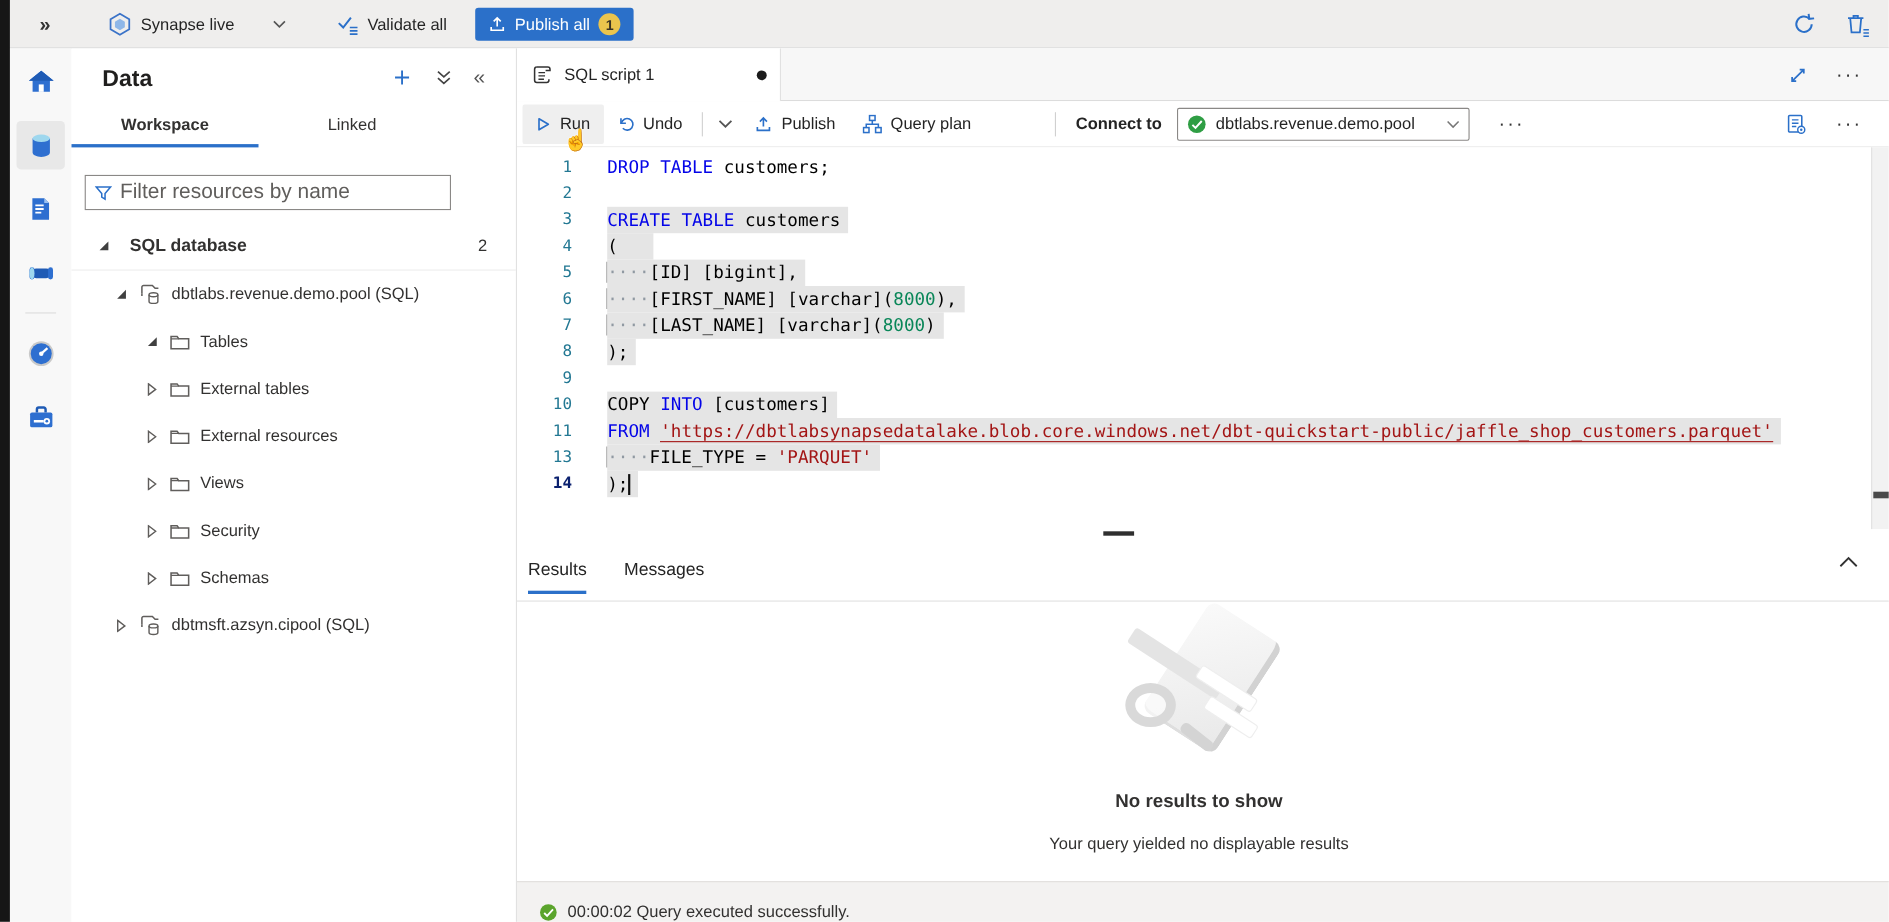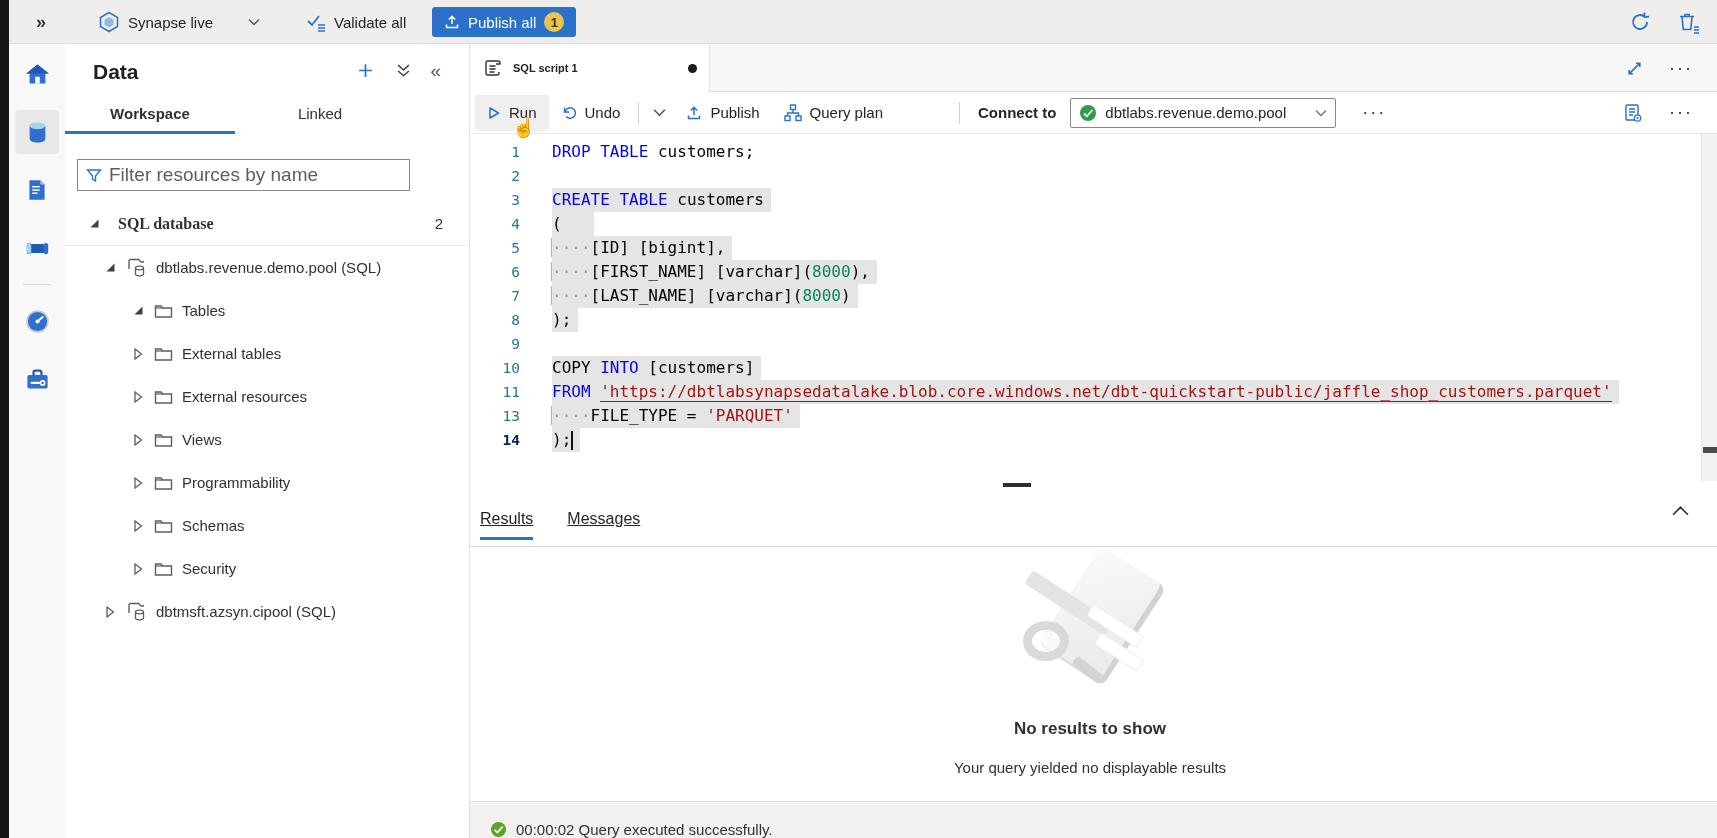--- a/index.html
+++ b/index.html
@@ -49,29 +49,29 @@
     font-family:inherit; background:transparent; }
   .dp-filter input::placeholder { color:#605e5c; }
   .tree { position:absolute; left:0; top:158px; width:100%; }
   .tree-row { position:relative; width:100%; display:flex; align-items:center; font-size:15px; color:#323130; }
   .tree-row.root { height:44px; border-bottom:1px solid #ededed; font-weight:bold; font-size:16px; }
   .tree-row.node { height:43px; }
   .tw { display:inline-flex; width:12px; justify-content:center; }
   .tree-icon { display:inline-flex; margin:0 9px 0 10px; }
   .tree-count { position:absolute; right:26px; font-size:15px; font-weight:normal; color:#323130; }
   .ind0 { padding-left:23px; } .ind1 { padding-left:39px; } .ind2 { padding-left:67px; }
-  .root-label { margin-left:18px;font-family:Liberation Serif, serif; }
+  .root-label { margin-left:18px; }
 
   
   .editor { position:absolute; left:470px; top:44px; width:1247px; height:794px; background:#fff; }
   .tabbar { position:absolute; left:0; top:0; width:100%; height:48px; background:#f7f7f7;
     border-bottom:1px solid #d9d9d9; }
   .doc-tab { position:absolute; left:0; top:0; width:240px; height:48px; background:#fff;
     border-right:1px solid #e1e1e1; display:flex; align-items:center; padding-left:13px; gap:10px; }
-  .doc-tab .title { font-size:11px; font-weight:bold; color:#242424; }
+  .doc-tab .title { font-size:15px; font-weight:normal; color:#242424; }
   .dirty-dot { position:absolute; left:218px; top:20px; width:9px; height:9px; border-radius:50%; background:#1b1b1b; }
   .tabbar-right { position:absolute; right:24px; top:0; height:48px; display:flex; align-items:center; gap:26px; }
 
   .toolbar { position:absolute; left:0; top:48px; width:100%; height:42px; background:#fff;
     border-bottom:1px solid #e8e8e8; display:flex; align-items:center; font-size:15px; color:#242424; }
   .tbtn { display:flex; align-items:center; gap:8px; padding:0 12px; height:36px; border-radius:2px; }
   .tbtn.run { background:#efefef; margin-left:5px; }
   .tsep { width:1px; height:22px; background:#d0d0d0; margin:0 6px; }
   .connect-label { font-weight:bold; margin:0 14px 0 12px; }
   .connect-dd { width:266px; height:30px; border:1px solid #8a8886; border-radius:2px; background:#fff;
@@ -100,21 +100,21 @@
   .c-strlink { color:#a31515; border-bottom:1px solid #a31515; }
   .c-ws { color:rgba(40,60,80,0.45); border-left:1px solid rgba(0,0,0,0.3); margin-left:-1px; }
   .caret { display:inline-block; width:2px; height:19px; background:#111; vertical-align:middle; margin-left:0px; }
 
   
   .sash { position:absolute; left:0; top:437px; width:100%; height:8px; }
   .sash-handle { position:absolute; left:533px; top:2px; width:28px; height:4px; background:#2f2f2f; }
   .results-header { position:absolute; left:0; top:437px; width:100%; height:66px;
     border-bottom:1px solid #d9d9d9; }
   .r-tabs { position:absolute; left:10px; bottom:6px; display:flex; gap:34px; }
-  .r-tab { font-size:16px; color:#242424; padding-bottom:9px; border-bottom:3px solid transparent;text-decoration:underline; }
+  .r-tab { font-size:16px; color:#242424; padding-bottom:9px; border-bottom:3px solid transparent; }
   .r-tab.active { border-bottom-color:#2b70c9; }
   .r-collapse { position:absolute; right:28px; top:24px; }
   .results-body { position:absolute; left:0; top:503px; width:100%; height:254px; background:#fff; }
   .empty-title { position:absolute; left:0; top:172px; width:1240px; text-align:center;
     font-size:17px; font-weight:bold; color:#323130; }
   .empty-msg { position:absolute; left:0; top:212px; width:1240px; text-align:center;
     font-size:15px; color:#323130; }
   
   .illus { position:absolute; left:545px; top:2px; width:160px; height:160px; }
   .illus .card { position:absolute; left:48px; top:8px; width:78px; height:118px; border-radius:9px;
@@ -375,49 +375,35 @@
             <svg width="10" height="12" viewBox="0 0 10 12">
               <path d="M2 1 L8.5 6 L2 11 Z" fill="none" stroke="#605e5c" stroke-width="1.3"></path>
             </svg>
           </span>
           <span class="tree-icon">
             <svg width="19" height="16" viewBox="0 0 19 16">
               <path d="M1.5 14 V3 h5.5 l1.5 2 h9 v9 Z" fill="none" stroke="#605e5c" stroke-width="1.4"></path>
               <path d="M1.5 5 h7" stroke="#605e5c" stroke-width="1.2"></path>
             </svg>
           </span>
-          <span>Programmability</span>
+          <span>Security</span>
         </div>
         <div class="tree-row node ind2">
           <span class="tw">
             <svg width="10" height="12" viewBox="0 0 10 12">
               <path d="M2 1 L8.5 6 L2 11 Z" fill="none" stroke="#605e5c" stroke-width="1.3"></path>
             </svg>
           </span>
           <span class="tree-icon">
             <svg width="19" height="16" viewBox="0 0 19 16">
               <path d="M1.5 14 V3 h5.5 l1.5 2 h9 v9 Z" fill="none" stroke="#605e5c" stroke-width="1.4"></path>
               <path d="M1.5 5 h7" stroke="#605e5c" stroke-width="1.2"></path>
             </svg>
           </span>
           <span>Schemas</span>
-        </div>
-        <div class="tree-row node ind2">
-          <span class="tw">
-            <svg width="10" height="12" viewBox="0 0 10 12">
-              <path d="M2 1 L8.5 6 L2 11 Z" fill="none" stroke="#605e5c" stroke-width="1.3"></path>
-            </svg>
-          </span>
-          <span class="tree-icon">
-            <svg width="19" height="16" viewBox="0 0 19 16">
-              <path d="M1.5 14 V3 h5.5 l1.5 2 h9 v9 Z" fill="none" stroke="#605e5c" stroke-width="1.4"></path>
-              <path d="M1.5 5 h7" stroke="#605e5c" stroke-width="1.2"></path>
-            </svg>
-          </span>
-          <span>Security</span>
         </div>
         <div class="tree-row node ind1">
           <span class="tw">
             <svg width="10" height="12" viewBox="0 0 10 12">
               <path d="M2 1 L8.5 6 L2 11 Z" fill="none" stroke="#605e5c" stroke-width="1.3"></path>
             </svg>
           </span>
           <span class="tree-icon">
             <svg width="21" height="21" viewBox="0 0 21 21">
               <path d="M3 10 V4 a1.5 1.5 0 0 1 1.5 -1.5 h8 L15 5 h3" fill="none" stroke="#605e5c" stroke-width="1.4"></path>

